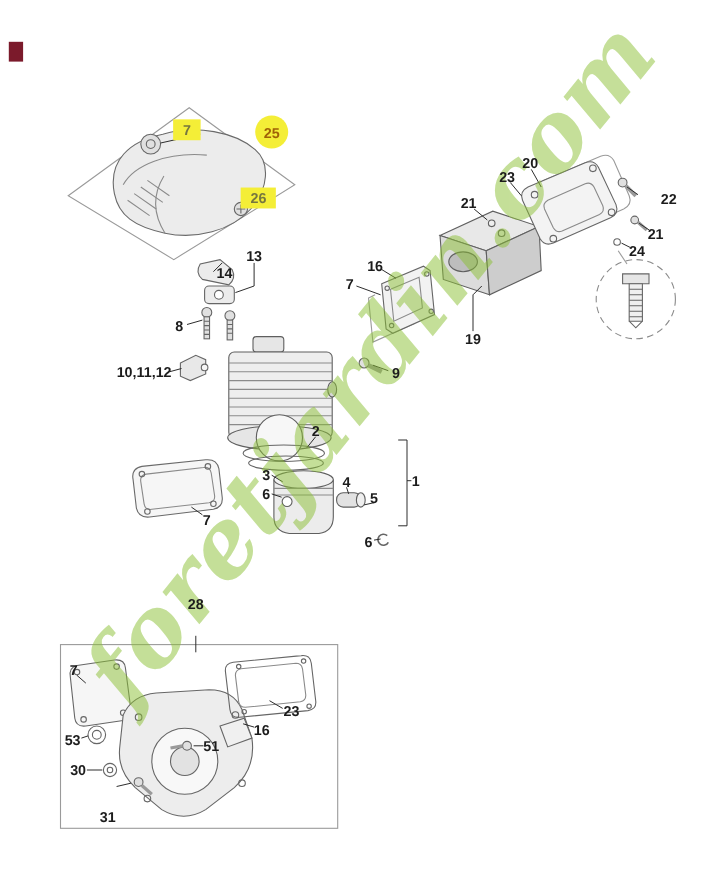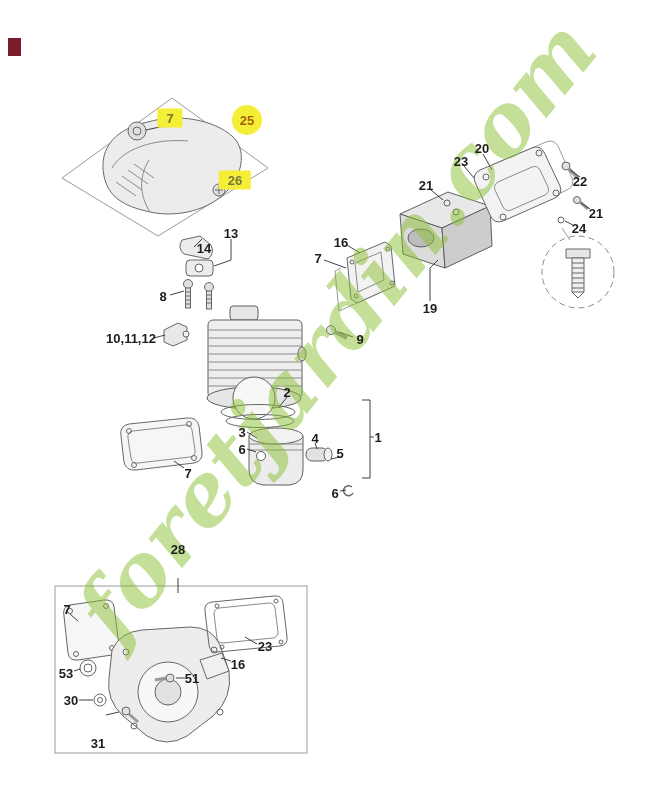--- a/index.html
+++ b/index.html
@@ -251,21 +251,21 @@
   <div class="lbl" style="left:242px;top:449px">6</div>
   <div class="lbl" style="left:315px;top:438px">4</div>
   <div class="lbl" style="left:340px;top:453px">5</div>
   <div class="lbl" style="left:335px;top:493px">6</div>
   <div class="lbl" style="left:378px;top:437px">1</div>
   <div class="lbl" style="left:188px;top:473px">7</div>
 
   <div class="lbl" style="left:461px;top:161px">23</div>
   <div class="lbl" style="left:482px;top:148px">20</div>
   <div class="lbl" style="left:426px;top:185px">21</div>
-  <div class="lbl" style="left:580px;top:181px">22</div>
+  <div class="lbl" style="left:608px;top:181px">22</div>
   <div class="lbl" style="left:596px;top:213px">21</div>
   <div class="lbl" style="left:579px;top:228px">24</div>
   <div class="lbl" style="left:430px;top:308px">19</div>
 
   <div class="lbl" style="left:178px;top:549px">28</div>
   <div class="lbl" style="left:67px;top:609px">7</div>
   <div class="lbl" style="left:265px;top:646px">23</div>
   <div class="lbl" style="left:238px;top:664px">16</div>
   <div class="lbl" style="left:66px;top:673px">53</div>
   <div class="lbl" style="left:192px;top:678px">51</div>

